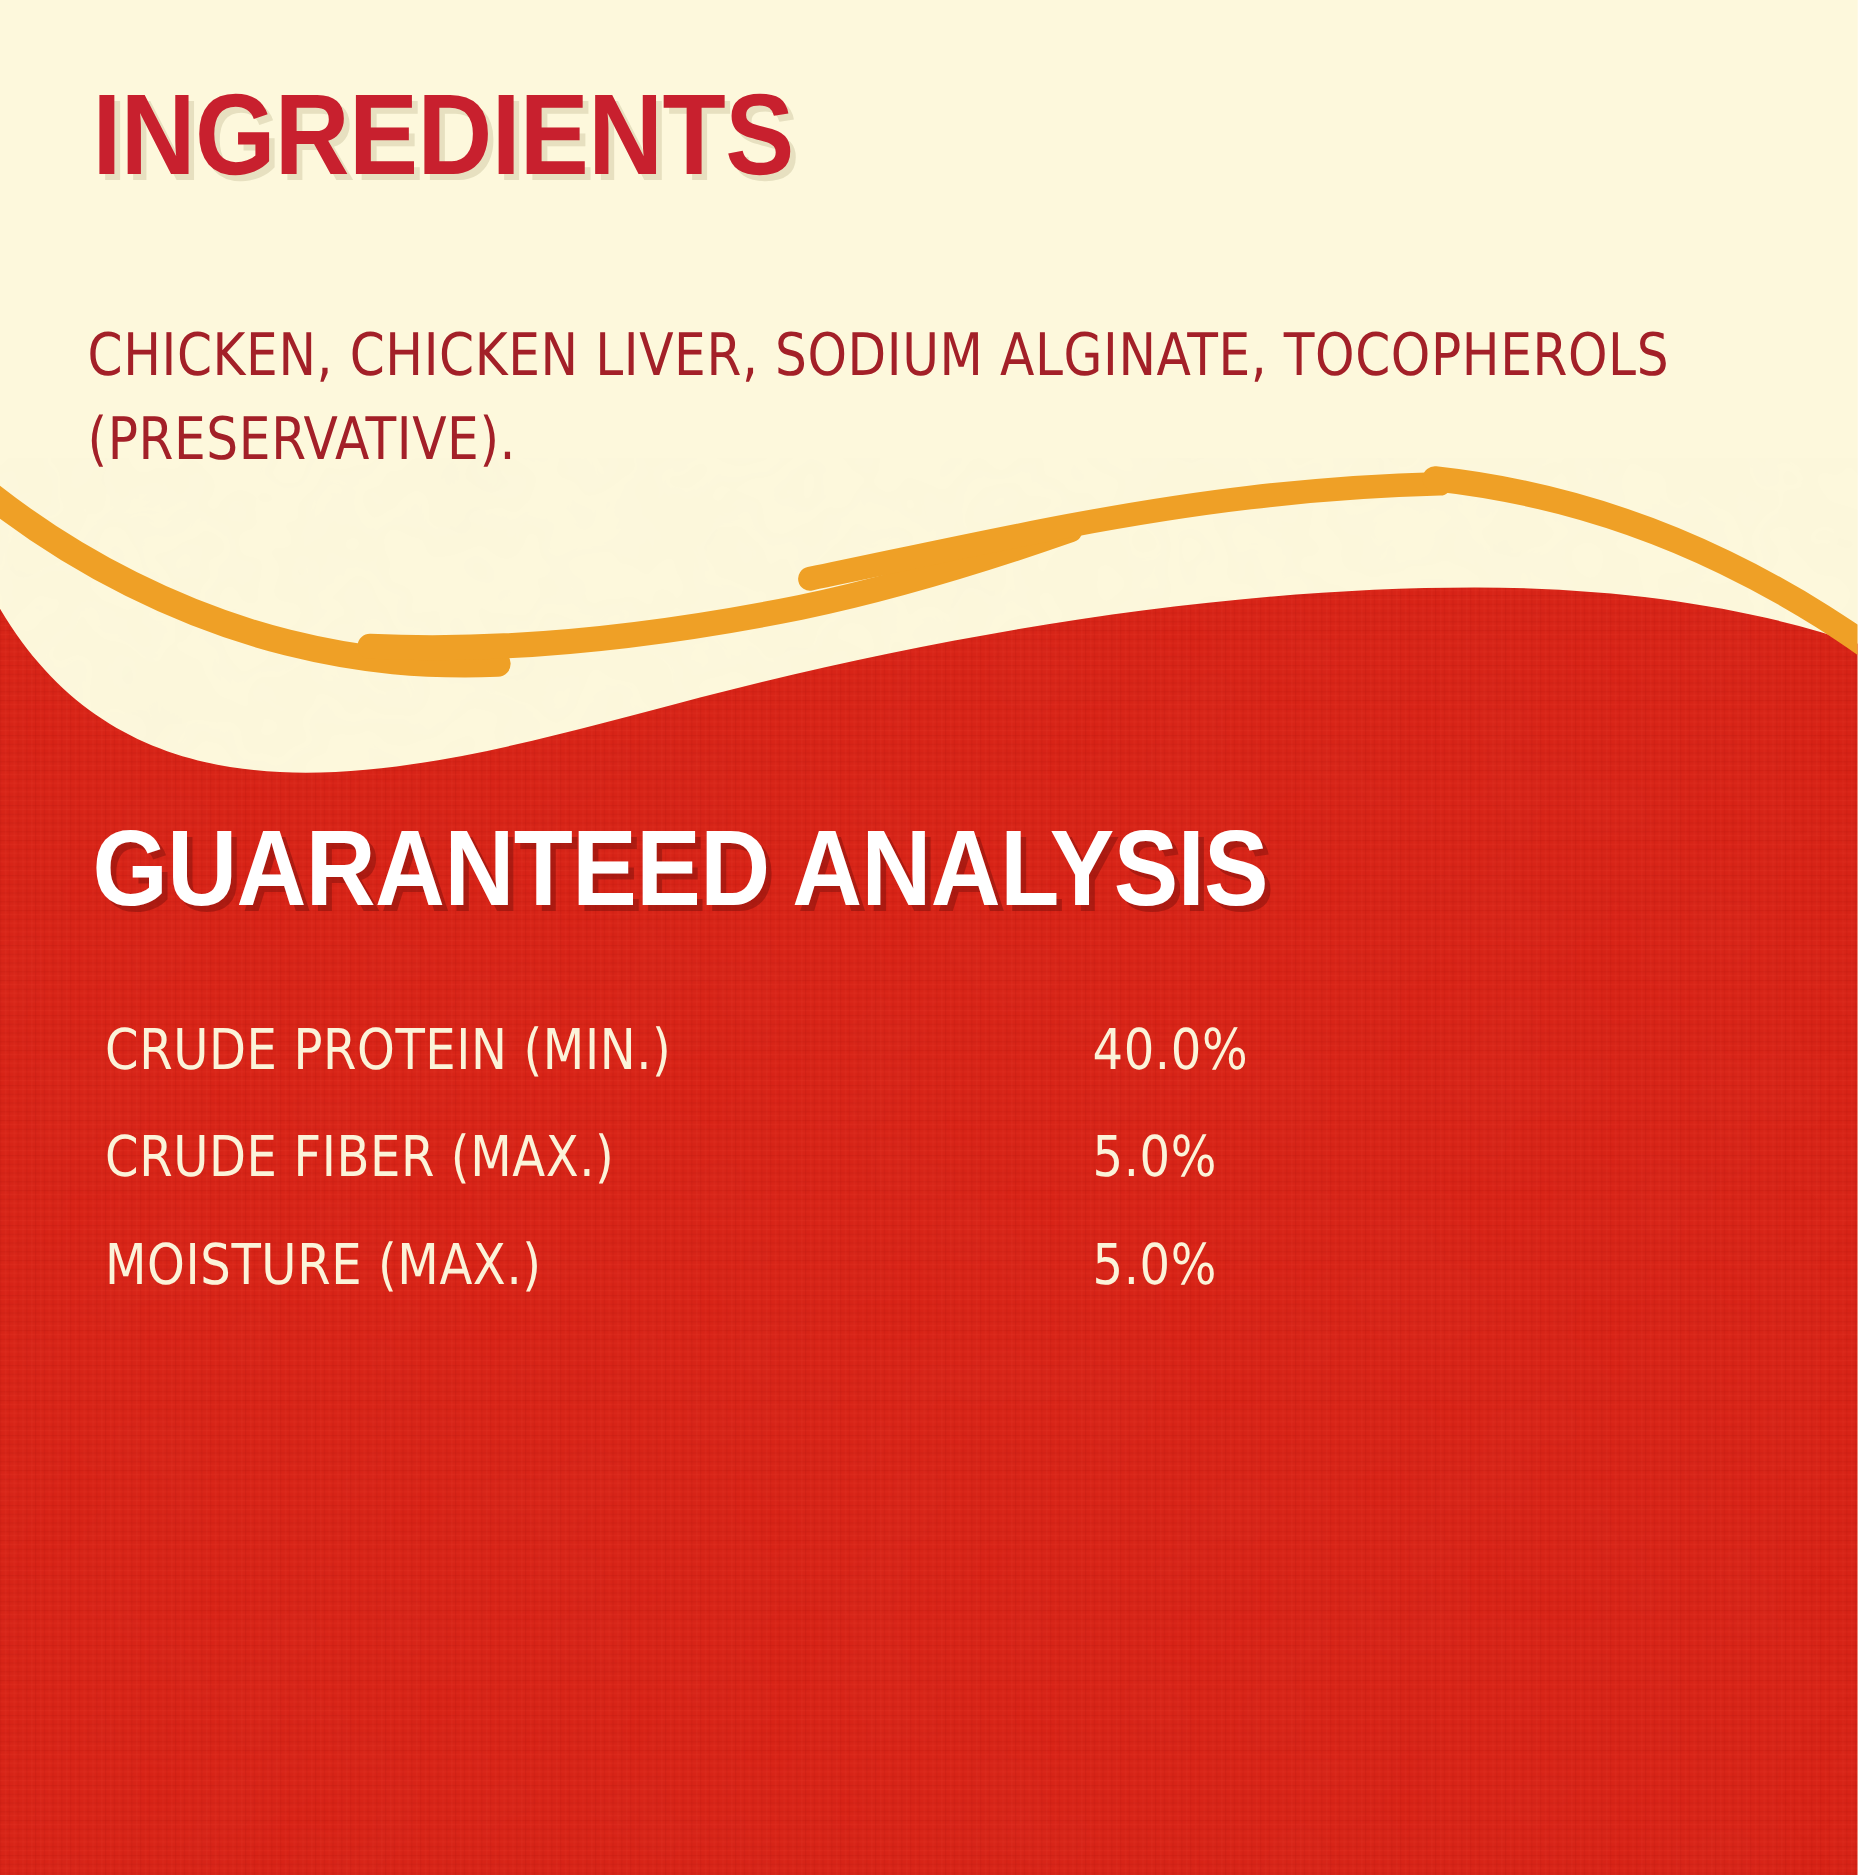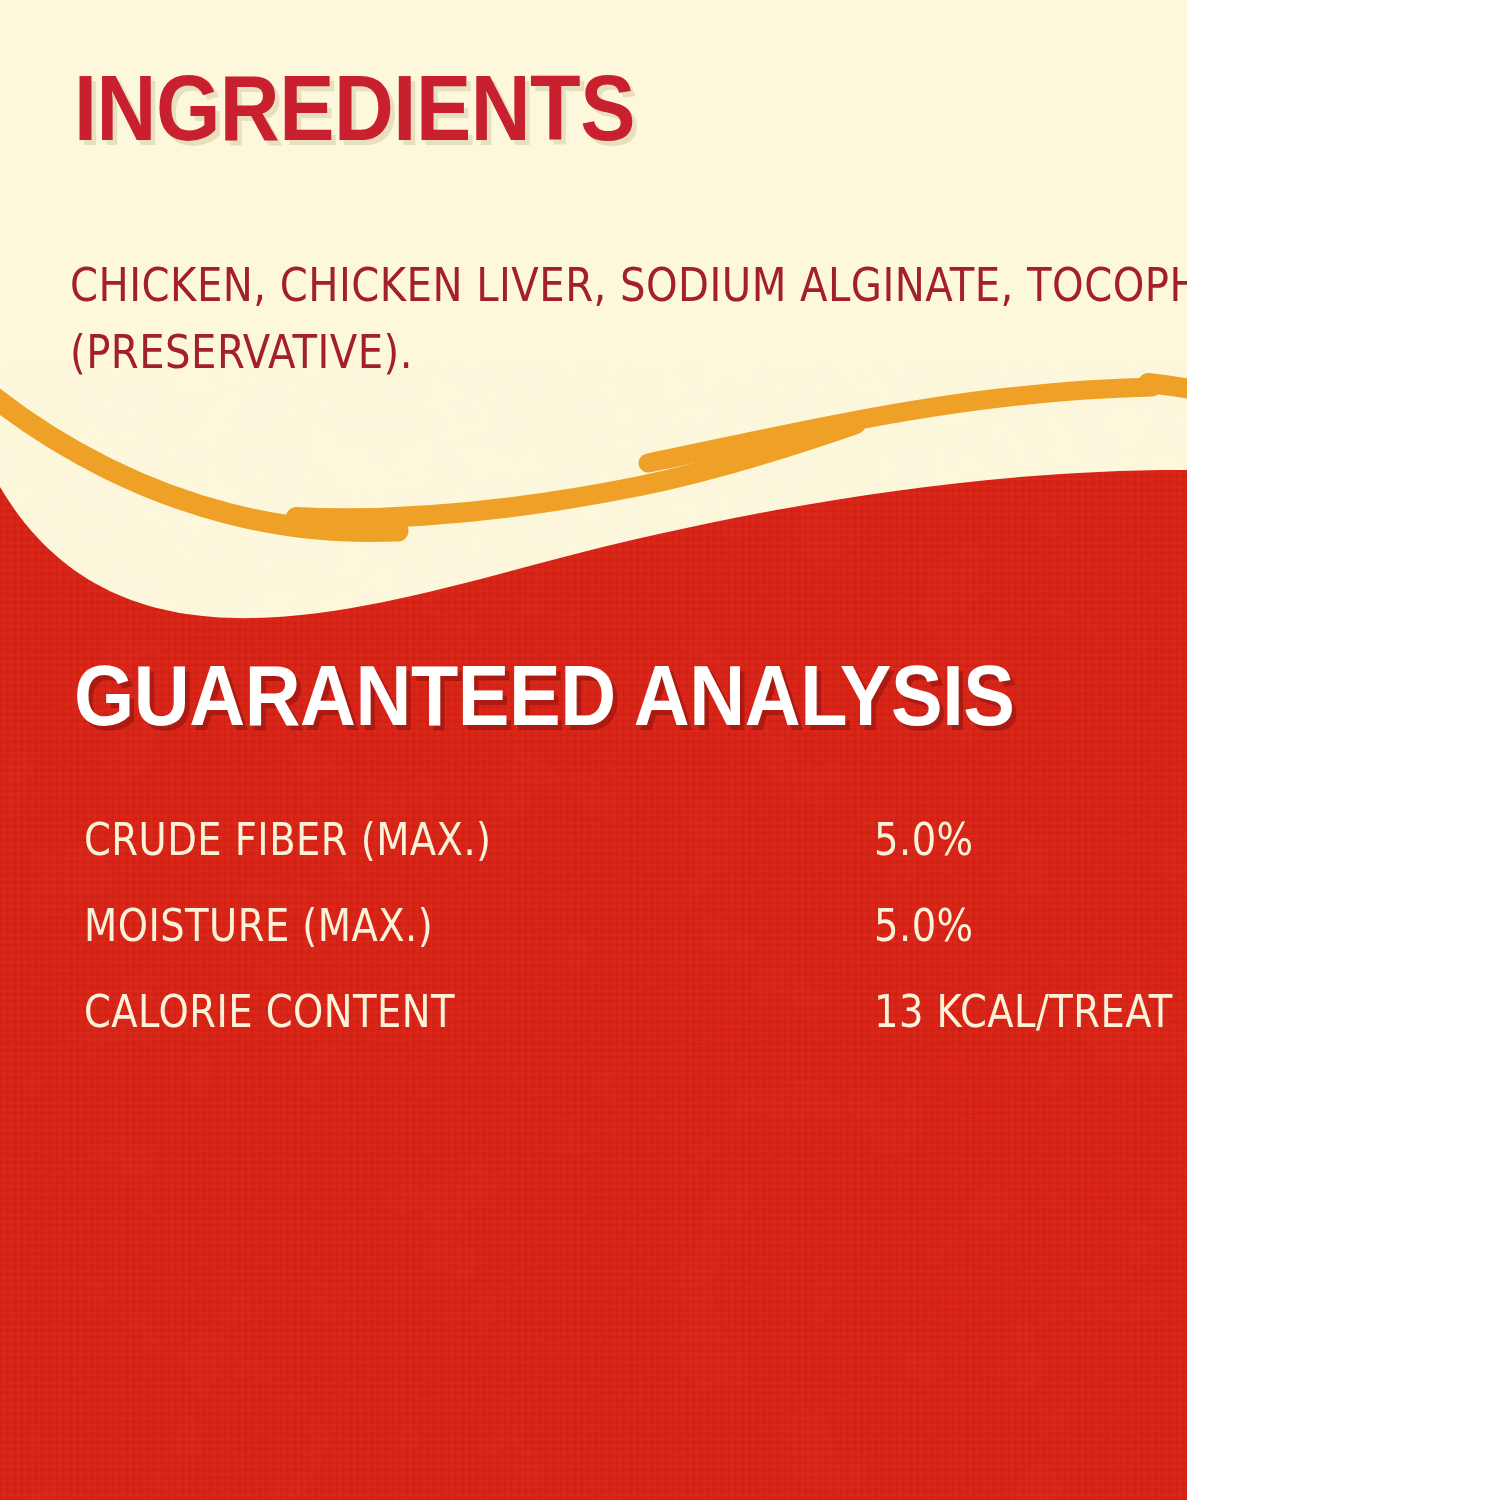--- a/index.html
+++ b/index.html
@@ -10,21 +10,21 @@
 
   body {
     width: 1500px;
     height: 1500px;
     overflow: hidden;
     font-family: "Liberation Sans", sans-serif;
   }
 
   #panel {
     position: relative;
-    width: 1187px;
+    width: 1486px;
     height: 1500px;
     background: #FDF8DC;
     overflow: hidden;
   }
 
   
   #bg-art {
     position: absolute;
     left: 0;
     top: 0;
@@ -190,34 +190,34 @@
   <section class="section" id="ingredients-section">
     <h1 class="heading" id="ingredients-heading">INGREDIENTS</h1>
     <p class="body-text" id="ingredients-body">CHICKEN, CHICKEN LIVER, SODIUM ALGINATE, TOCOPHEROLS (PRESERVATIVE).</p>
   </section>
 
   <section class="section" id="analysis-section">
     <h2 class="heading" id="analysis-heading">GUARANTEED ANALYSIS</h2>
 
     <div id="analysis-rows">
 
+      <div class="analysis-row">
+        <span class="row-label">CRUDE PROTEIN (MIN.)</span>
+        <span class="row-value">40.0%</span>
+      </div>
 
 
       <div class="analysis-row">
         <span class="row-label">CRUDE FIBER (MAX.)</span>
         <span class="row-value">5.0%</span>
       </div>
 
       <div class="analysis-row">
         <span class="row-label">MOISTURE (MAX.)</span>
         <span class="row-value">5.0%</span>
       </div>
 
-      <div class="analysis-row">
-        <span class="row-label">CALORIE CONTENT</span>
-        <span class="row-value">13 KCAL/TREAT</span>
-      </div>
 
 
     </div>
   </section>
 
 </div>
 
 </body></html>

